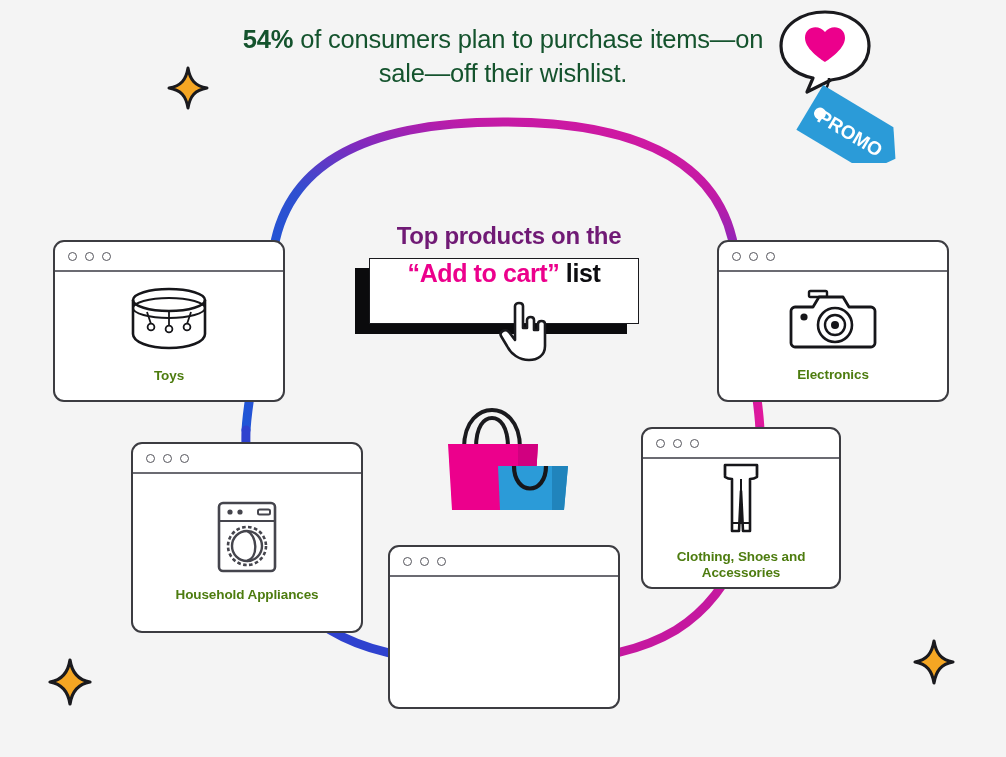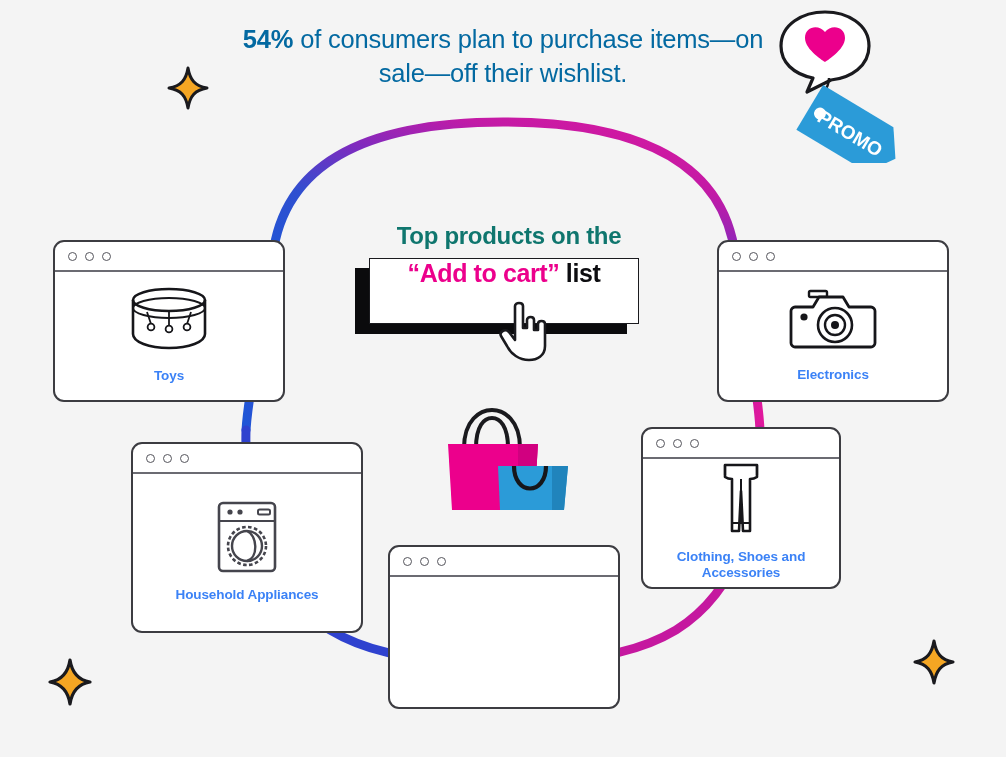--- a/index.html
+++ b/index.html
@@ -8,21 +8,21 @@
     background:#f4f4f4;
     font-family:"Liberation Sans", sans-serif;
     overflow:hidden;
   }
   #stage{position:relative;width:1006px;height:757px;}
 
   
   #headline{
     position:absolute;left:238px;top:22px;width:530px;
     text-align:center;
-    font-size:25.5px;line-height:34px;color:#0369a1;
+    font-size:25.5px;line-height:34px;color:#14532d;
     letter-spacing:-0.2px;
   }
   #headline .pct{font-weight:bold;}
 
   
   #ring{position:absolute;left:0;top:0;width:1006px;height:757px;}
 
   
   .card{
     position:absolute;
@@ -47,36 +47,36 @@
   }
   .card-body{
     height:calc(100% - 30px);
     display:flex;flex-direction:column;
     align-items:center;justify-content:center;
     padding-bottom:4px;box-sizing:border-box;
   }
   .card-icon{display:flex;align-items:center;justify-content:center;}
   .card-label{
     margin-top:12px;
-    font-size:13.5px;font-weight:bold;color:#3b82f6;
+    font-size:13.5px;font-weight:bold;color:#4d7c0f;
     text-align:center;line-height:16px;
     letter-spacing:-0.1px;
     white-space:pre-line;
   }
 
   #card-toys{left:53px;top:240px;width:232px;height:162px;}
   #card-electronics{left:717px;top:240px;width:232px;height:162px;}
   #card-appliances{left:131px;top:442px;width:232px;height:191px;}
   #card-clothing{left:641px;top:427px;width:200px;height:162px;}
   #card-computers{left:388px;top:545px;width:232px;height:164px;}
 
   
   #callout{position:absolute;left:355px;top:222px;width:300px;}
   #callout-top{
-    font-size:24px;font-weight:bold;color:#0f766e;
+    font-size:24px;font-weight:bold;color:#701a75;
     text-align:center;letter-spacing:-0.3px;
     margin-left:8px;
   }
   #callout-box-wrap{position:relative;margin-top:8px;height:76px;}
   #callout-shadow{
     position:absolute;left:0;top:10px;
     width:272px;height:66px;background:#0b0b0d;
   }
   #callout-box{
     position:absolute;left:14px;top:0;

